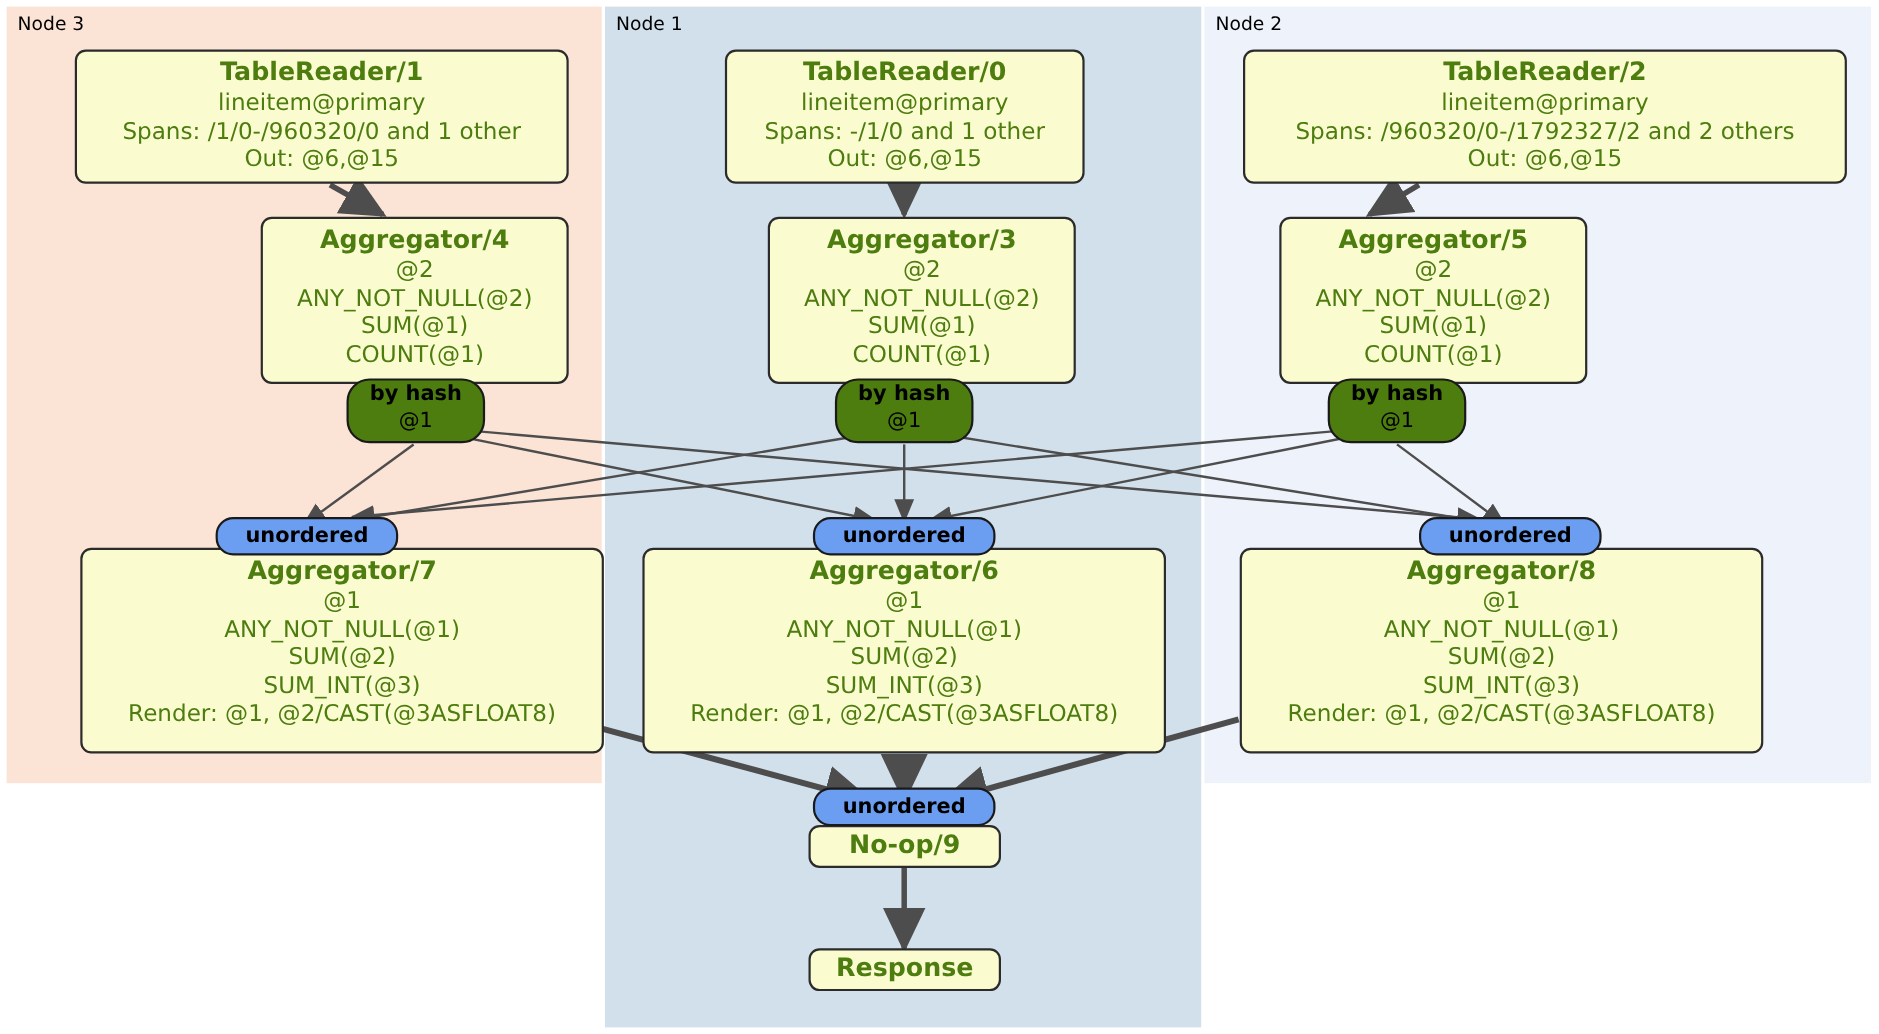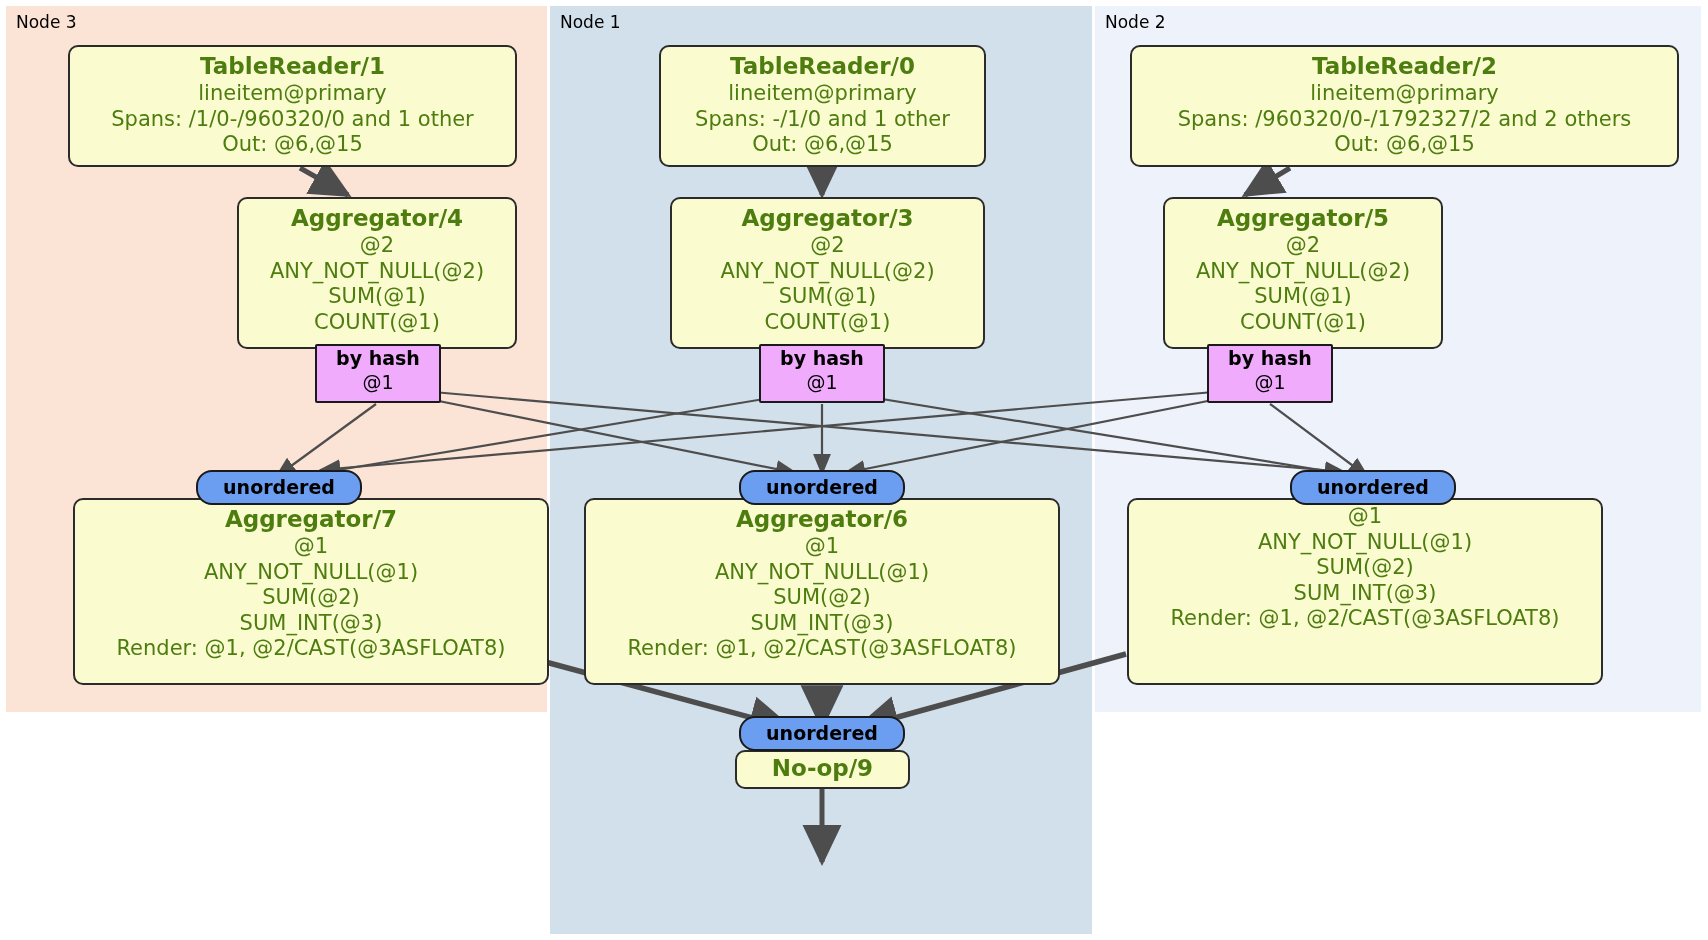--- a/index.html
+++ b/index.html
@@ -73,22 +73,22 @@
   .badge {
     position: absolute;
     box-sizing: border-box;
     border: 2px solid #1a1a1a;
     border-radius: 14px;
     text-align: center;
     z-index: 20;
     color: #000;
   }
   .badge.hash {
-    background: #f0abfc;
-    border-radius: 2px;
+    background: #4d7c0f;
+    border-radius: 21px;
   }
   .badge.unordered {
     background: #6b9ef0;
     border-radius: 16px;
   }
   .badge-title {
     font-weight: bold;
     font-size: 19px;
     line-height: 24px;
     white-space: nowrap;
@@ -180,21 +180,21 @@
   </div>
 
   <div class="proc-box" style="left:237px; top:197px; width:280px; height:152px;">
     <div class="proc-title">Aggregator/4</div>
     <div class="proc-line">@2</div>
     <div class="proc-line">ANY_NOT_NULL(@2)</div>
     <div class="proc-line">SUM(@1)</div>
     <div class="proc-line">COUNT(@1)</div>
   </div>
 
-  <div class="proc-box" style="left:670px; top:197px; width:315px; height:152px;">
+  <div class="proc-box" style="left:698px; top:197px; width:280px; height:152px;">
     <div class="proc-title">Aggregator/3</div>
     <div class="proc-line">@2</div>
     <div class="proc-line">ANY_NOT_NULL(@2)</div>
     <div class="proc-line">SUM(@1)</div>
     <div class="proc-line">COUNT(@1)</div>
   </div>
 
   <div class="proc-box" style="left:1130px; top:197px; width:280px; height:152px;margin-left:33px;">
     <div class="proc-title">Aggregator/5</div>
     <div class="proc-line">@2</div>
@@ -242,29 +242,33 @@
   <div class="proc-box" style="left:584px; top:498px; width:476px; height:187px;">
     <div class="proc-title">Aggregator/6</div>
     <div class="proc-line">@1</div>
     <div class="proc-line">ANY_NOT_NULL(@1)</div>
     <div class="proc-line">SUM(@2)</div>
     <div class="proc-line">SUM_INT(@3)</div>
     <div class="proc-line">Render: @1, @2/CAST(@3ASFLOAT8)</div>
   </div>
 
   <div class="proc-box" style="left:1127px; top:498px; width:476px; height:187px;">
+    <div class="proc-title">Aggregator/8</div>
     <div class="proc-line">@1</div>
     <div class="proc-line">ANY_NOT_NULL(@1)</div>
     <div class="proc-line">SUM(@2)</div>
     <div class="proc-line">SUM_INT(@3)</div>
     <div class="proc-line">Render: @1, @2/CAST(@3ASFLOAT8)</div>
   </div>
 
   <div class="badge unordered" style="left:739px; top:716px; width:166px; height:35px; padding-top:3px;">
     <div class="badge-title">unordered</div>
   </div>
 
   <div class="proc-box" style="left:735px; top:750px; width:175px; height:39px; padding:1px 10px 2px 10px;">
     <div class="proc-title">No-op/9</div>
   </div>
 
+  <div class="proc-box" style="left:735px; top:862px; width:175px; height:39px; padding:1px 10px 2px 10px;">
+    <div class="proc-title">Response</div>
+  </div>
 
 </div>
 
 </body></html>

